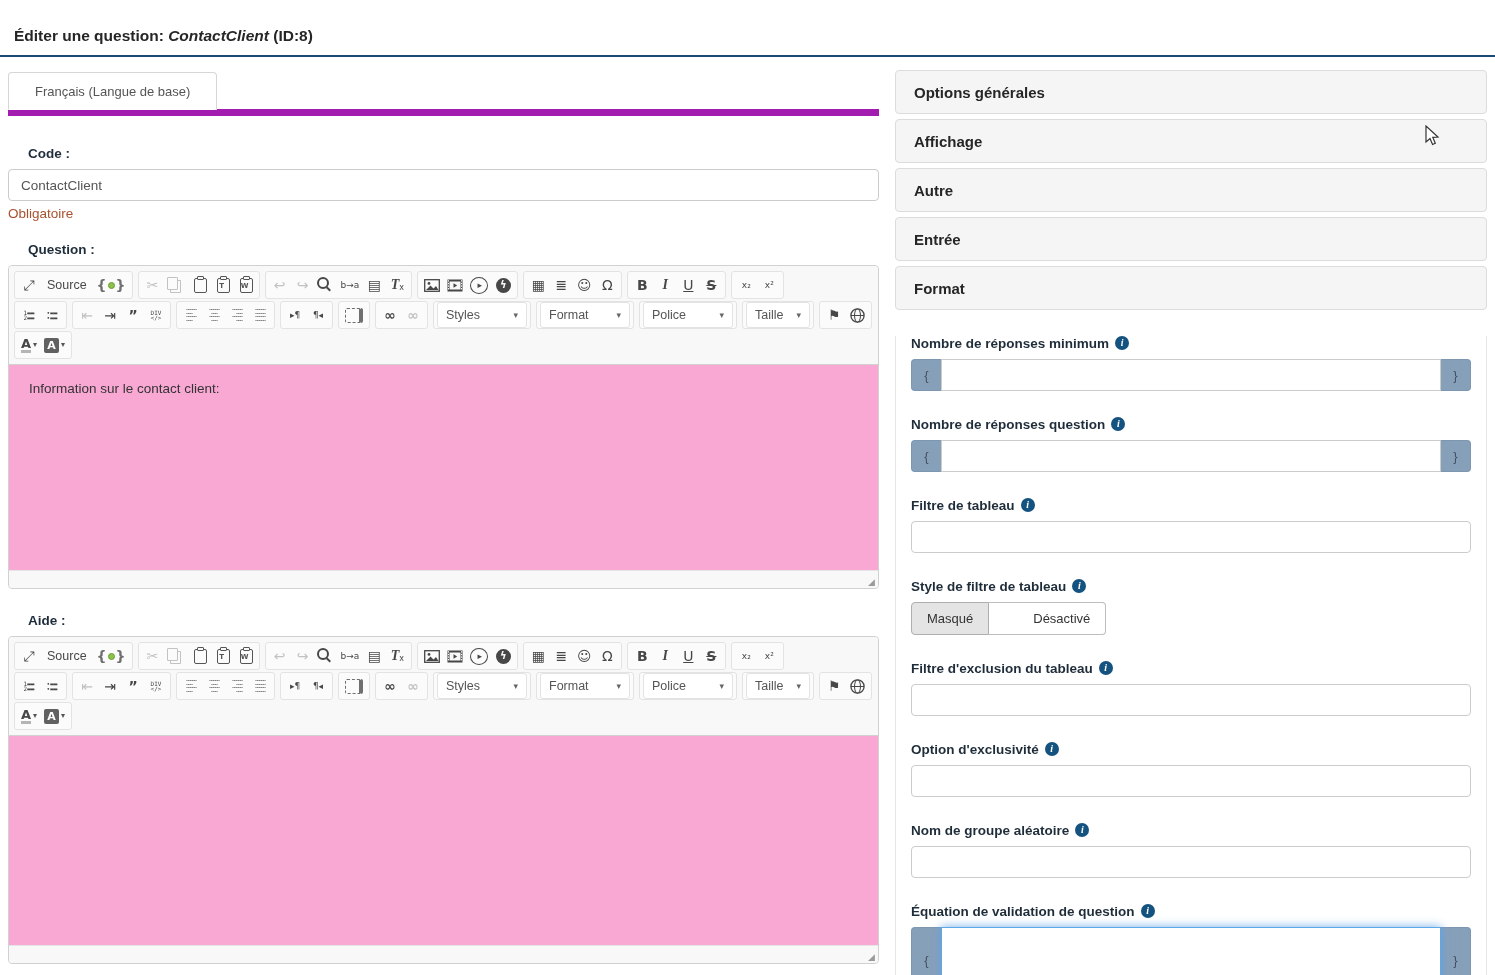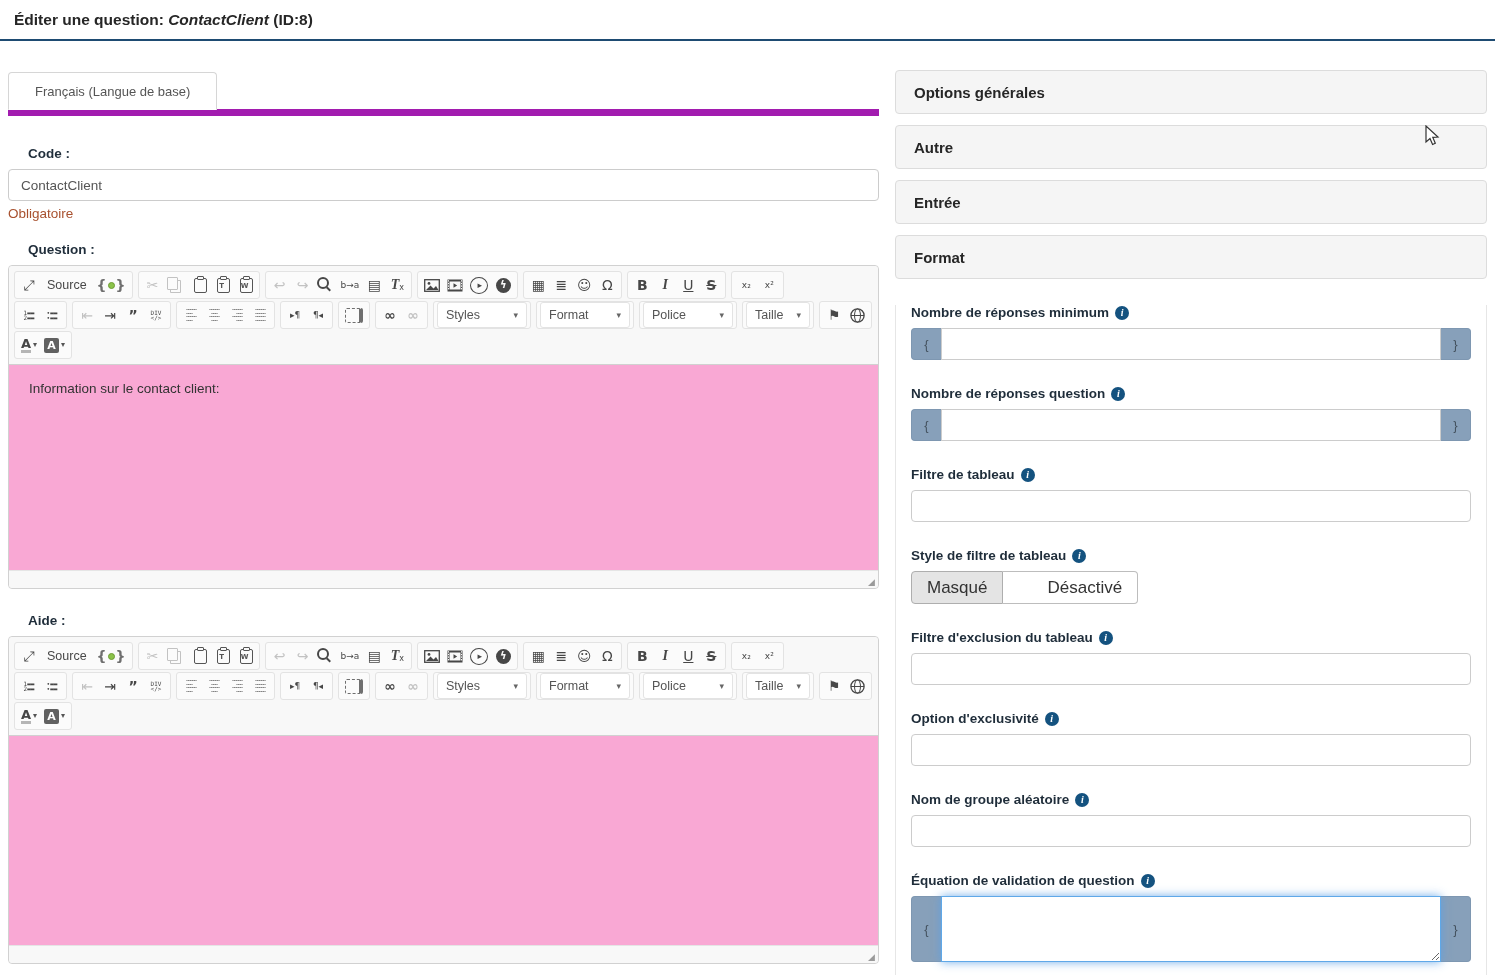--- a/index.html
+++ b/index.html
@@ -2,21 +2,21 @@
 <html><head>
 <meta charset="utf-8">
 <style>
   * { box-sizing: border-box; }
   html,body { margin:0; padding:0; }
   body {
     width:1495px; height:975px; position:relative; overflow:hidden;
     background:#fff; font-family:"Liberation Sans", sans-serif; color:#333;
   }
   
-  .page-title { padding:11px 0 0 14px; font-size:15.5px; font-weight:bold; color:#262626; }
+  .page-title { padding:11px 0 0 14px; font-size:15.5px; font-weight:bold; color:#262626;margin-top:16px; }
   .page-title .code-it { font-style:italic; }
   .title-rule { height:2px; background:#1e4b72; margin-top:10px; }
 
   
   .left-col { position:absolute; left:8px; top:72px; width:871px; }
   .tabbar { display:flex; border-bottom:7px solid #a21caf; }
   .tab {
     background:#fff; border:1px solid #d6d6d6; border-bottom:1px solid #fff;
     margin-bottom:-1px; border-radius:4px 4px 0 0; padding:11px 26px 10px;
     font-size:13px; color:#555;
@@ -85,41 +85,41 @@
   .cke-body.q { height:205px; }
   .cke-body.h { height:209px; }
   .cke-foot { background:#f8f8f8; height:18px; border-top:1px solid #e5e5e5; border-radius:0 0 4px 4px; position:relative; }
   .resize-grip { position:absolute; right:3px; bottom:1px; font-size:9px; color:#9a9a9a; font-family:"DejaVu Sans",sans-serif; }
 
   
   .right-col { position:absolute; left:895px; top:70px; width:592px; }
   .panel-h {
     background:#f5f5f5; border:1px solid #dcdcdc; border-radius:4px; height:44px;
     display:flex; align-items:center; padding:0 18px; font-weight:bold; font-size:15px;
-    color:#262626; margin-bottom:11px; cursor:pointer;
+    color:#262626; margin-bottom:5px; cursor:pointer;
   }
   .panel-body { border-left:1px solid #e6e6e6; border-right:1px solid #e6e6e6; background:#fff; padding:0 15px 20px; }
-  .pb-label { margin-top:26px; font-weight:bold; font-size:13.5px; color:#1f2d3a; display:flex; align-items:flex-end; gap:6px; }
+  .pb-label { margin-top:26px; font-weight:bold; font-size:13.5px; color:#1f2d3a; display:flex; align-items:flex-start; gap:6px; }
   .info-icon {
     width:14px; height:14px; border-radius:50%; background:#14527f; color:#fff;
     font-size:10px; font-weight:bold; font-style:italic; text-align:center; line-height:14px;
     font-family:"Liberation Serif", serif; flex:0 0 auto;
   }
   .igroup { display:flex; margin-top:8px; align-items:stretch; }
   .addon {
     width:30px; background:#87a0ba; border:1px solid #7e97b1; color:#44525f;
     display:flex; align-items:center; justify-content:center; font-size:13px; flex:0 0 auto;
   }
   .addon.left { border-radius:4px 0 0 4px; border-right:none; }
   .addon.right { border-radius:0 4px 4px 0; border-left:none; }
   .igroup .text-input { margin-top:0; border-radius:0; flex:1 1 auto; }
   .plain-input { margin-top:8px; }
   .btn-group { display:flex; margin-top:8px; }
   .bg-btn {
-    height:33px; padding:0 15px; font-size:17px; color:#333; background:#fff;
+    height:33px; padding:0 15px; font-size:13px; color:#333; background:#fff;
     border:1px solid #bdbdbd; cursor:pointer; font-family:"Liberation Sans",sans-serif;
   }
   .bg-btn.first { border-radius:4px 0 0 4px; }
   .bg-btn.last { border-radius:0 4px 4px 0; border-left:none;padding-left:44px; }
   .bg-btn.active { background:#e4e4e4; border-color:#aeaeae; }
   .eq-area {
     flex:1 1 auto; height:66px; resize:vertical; border:1px solid #5fa8e8; outline:none;
     box-shadow:0 0 9px rgba(90,160,230,.85); font-family:"Liberation Sans",sans-serif;
     font-size:13.5px; color:#555; padding:6px 10px; position:relative; background:#fff;
   }
@@ -527,20 +527,21 @@
       </div>
     <div class="cke-body h"></div>
     <div class="cke-foot">
       <span class="resize-grip">◢</span>
     </div>
   </div>
 </div>
 
 <div class="right-col">
   <div class="panel-h">Options générales</div>
+  <div class="panel-h">Affichage</div>
   <div class="panel-h">Autre</div>
   <div class="panel-h">Entrée</div>
   <div class="panel-h">Format</div>
 
   <div class="panel-body">
 
     <div class="pb-label">
       <span>Nombre de réponses minimum</span>
       <span class="info-icon">i</span>
     </div>

